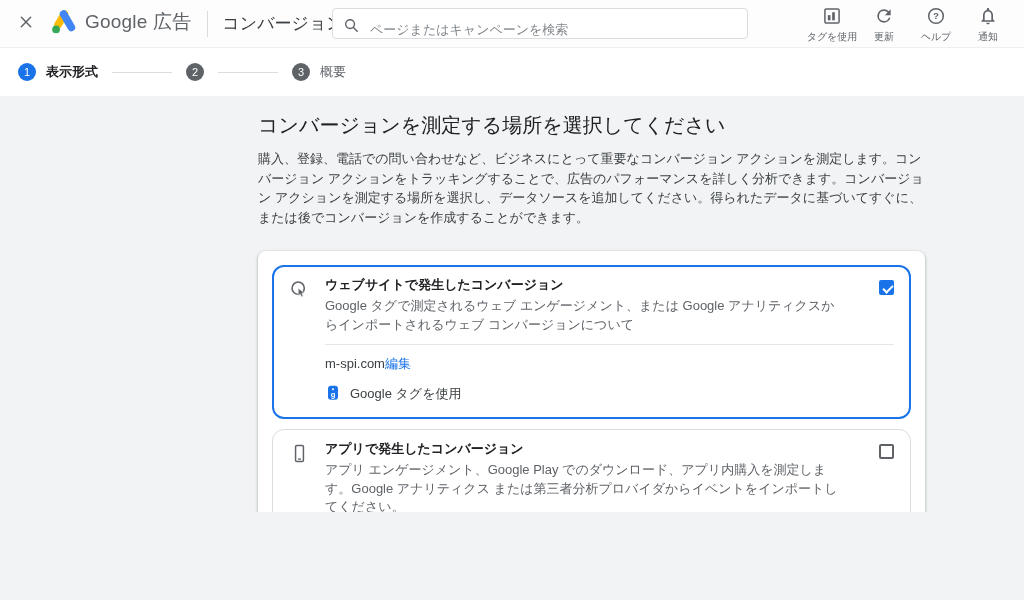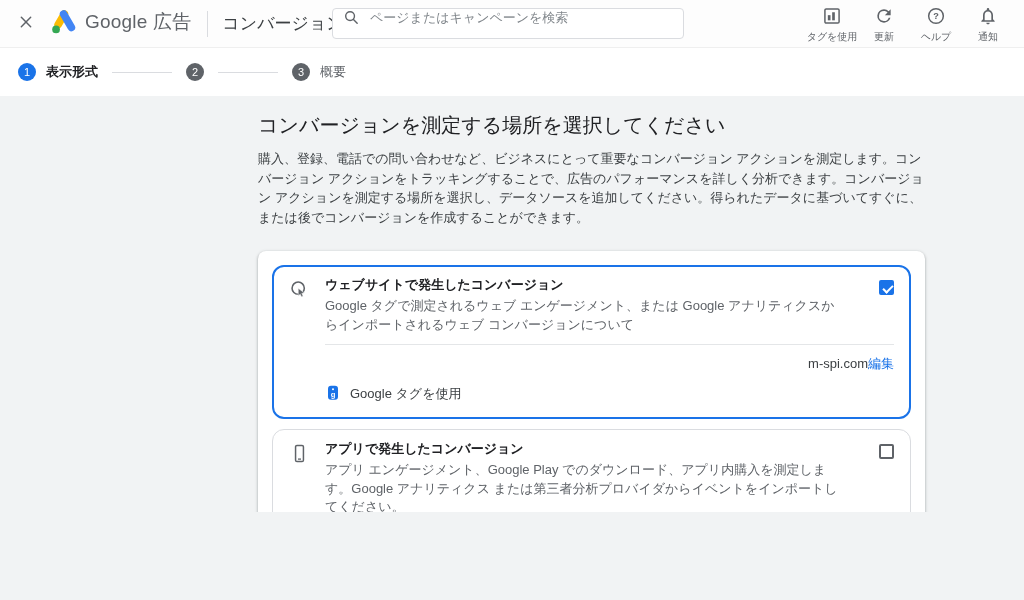--- a/index.html
+++ b/index.html
@@ -16,23 +16,23 @@
     border-bottom:1px solid #efefef;
     display:flex; align-items:center; padding:0 10px 0 14px;
   }
   .hdr-left { display:flex; align-items:center; }
   .icon-btn { background:none; border:none; padding:4px; cursor:pointer; display:flex; align-items:center; }
   .logo-wrap { display:flex; align-items:flex-start; gap:7px; margin-left:12px; }
   .brand-text { font-size:19px; color:#5f6368; letter-spacing:.2px; white-space:nowrap; }
   .hdr-divider { width:1px; height:26px; background:#dadce0; margin:0 14px 0 16px; }
   .page-title { font-size:17px; color:#3c4043; white-space:nowrap; }
   .search-box {
-    position:absolute; left:332px; top:8px; width:352px; height:31px;
+    position:absolute; left:332px; top:8px; width:416px; height:31px;
     background:#fff; border:1px solid #dadce0; border-radius:4px;
-    display:flex; align-items:flex-start; padding:0 10px; gap:8px;
+    display:flex; align-items:flex-end; padding:0 10px; gap:8px;
   }
   .search-box input {
     border:none; outline:none; flex:1; font-size:13px; background:transparent;
     font-family:"Liberation Sans", sans-serif; color:#3c4043;
   }
   .search-box input::placeholder { color:#80868b; }
   .hdr-actions { margin-left:auto; display:flex; align-items:flex-start; }
   .hdr-action {
     width:52px; display:flex; flex-direction:column; align-items:center; gap:1px;
     background:none; border:none; cursor:pointer; padding:4px 0 2px; color:#5f6368;
@@ -69,21 +69,21 @@
   .cb {
     width:15px; height:15px; border:2px solid #5f6368; border-radius:2px;
     flex:none; margin-top:4px; position:relative; cursor:pointer; background:#fff;
   }
   .cb.checked { background:#1a73e8; border-color:#1a73e8; }
   .cb.checked::after {
     content:""; position:absolute; left:2px; top:3px; width:8px; height:4px;
     border-left:2px solid #fff; border-bottom:2px solid #fff; transform:rotate(-45deg);
   }
   .opt-divider { height:1px; background:#e4e6e8; margin:9px 0 10px 36px; }
-  .details-row { display:flex; justify-content:flex-end; align-items:center; margin-left:36px; font-size:13px; color:#3c4043; }
+  .details-row { display:flex; justify-content:flex-start; align-items:center; margin-left:36px; font-size:13px; color:#3c4043; }
   .edit-link { color:#1a73e8; cursor:pointer; text-decoration:none; font-size:13px; }
   .tag-row { display:flex; align-items:center; gap:9px; margin:11px 0 3px 36px; font-size:13px; color:#3c4043; }
 </style>
 </head>
 <body>
 
 <div class="header">
   <div class="hdr-left">
     <button class="icon-btn">
       <span>

